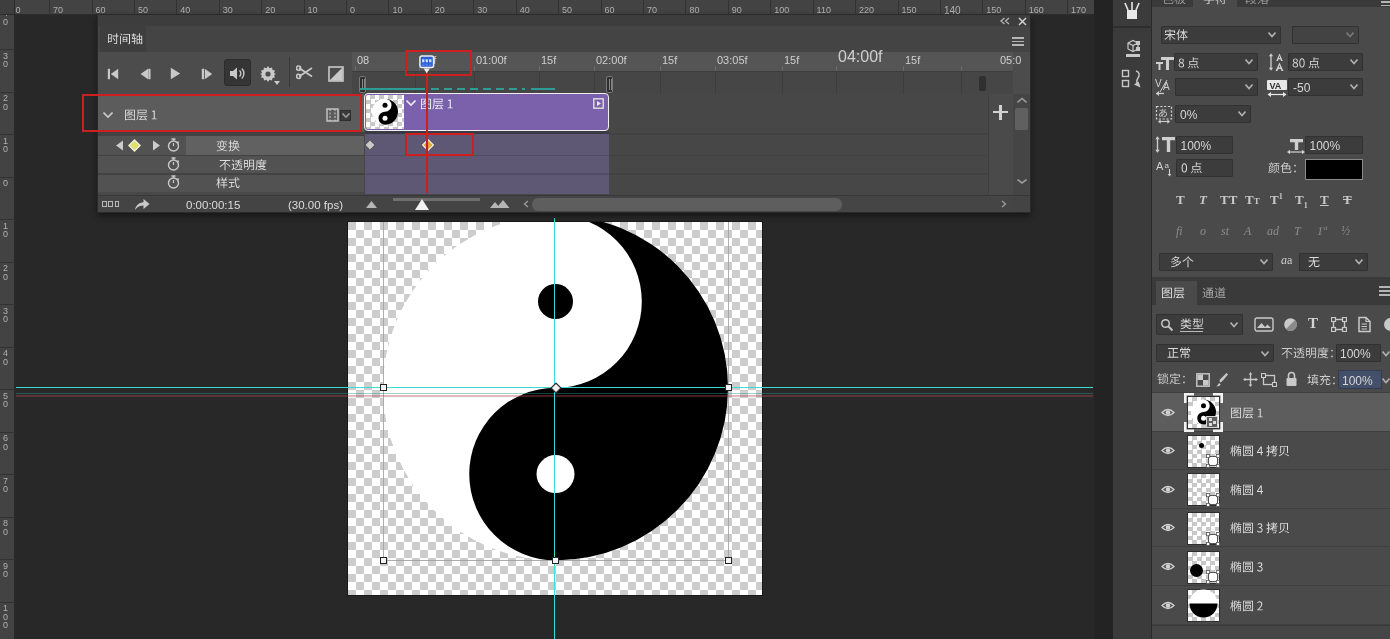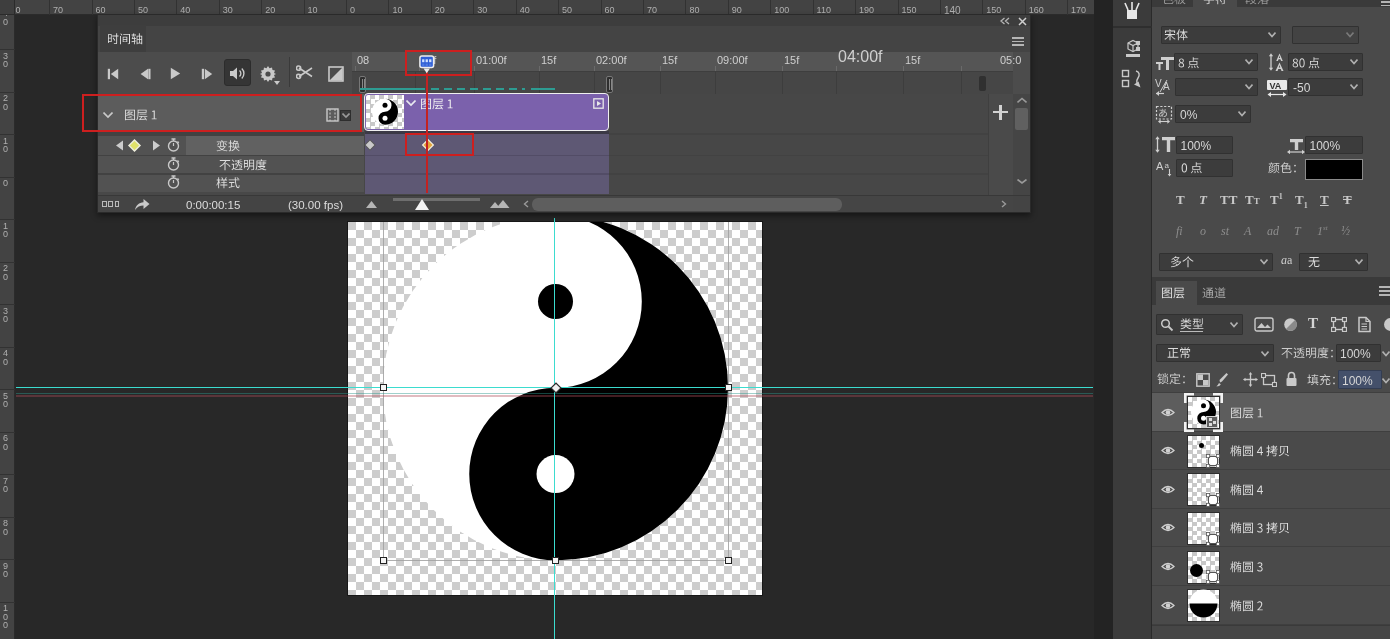--- a/index.html
+++ b/index.html
@@ -43,21 +43,21 @@
 <div class="abs" style="left:646.9px;top:4.5px;color:#b0b0b0;font-size:9px">70</div>
 <div class="abs" style="left:685.4px;top:0;width:1px;height:15px;background:#323232"></div>
 <div class="abs" style="left:689.4px;top:4.5px;color:#b0b0b0;font-size:9px">80</div>
 <div class="abs" style="left:727.8px;top:0;width:1px;height:15px;background:#323232"></div>
 <div class="abs" style="left:731.8px;top:4.5px;color:#b0b0b0;font-size:9px">90</div>
 <div class="abs" style="left:770.2px;top:0;width:1px;height:15px;background:#323232"></div>
 <div class="abs" style="left:774.2px;top:4.5px;color:#b0b0b0;font-size:9px">100</div>
 <div class="abs" style="left:812.6px;top:0;width:1px;height:15px;background:#323232"></div>
 <div class="abs" style="left:816.6px;top:4.5px;color:#b0b0b0;font-size:9px">110</div>
 <div class="abs" style="left:855.0px;top:0;width:1px;height:15px;background:#323232"></div>
-<div class="abs" style="left:859.0px;top:4.5px;color:#b0b0b0;font-size:9px">190</div>
+<div class="abs" style="left:859.0px;top:4.5px;color:#b0b0b0;font-size:9px">220</div>
 <div class="abs" style="left:897.5px;top:0;width:1px;height:15px;background:#323232"></div>
 <div class="abs" style="left:901.5px;top:4.5px;color:#b0b0b0;font-size:9px">150</div>
 <div class="abs" style="left:939.9px;top:0;width:1px;height:15px;background:#323232"></div>
 <div class="abs" style="left:943.9px;top:4.5px;color:#b0b0b0;font-size:10px">140</div>
 <div class="abs" style="left:982.3px;top:0;width:1px;height:15px;background:#323232"></div>
 <div class="abs" style="left:986.3px;top:4.5px;color:#b0b0b0;font-size:9px">150</div>
 <div class="abs" style="left:1024.7px;top:0;width:1px;height:15px;background:#323232"></div>
 <div class="abs" style="left:1028.7px;top:4.5px;color:#b0b0b0;font-size:9px">160</div>
 <div class="abs" style="left:1067.1px;top:0;width:1px;height:15px;background:#323232"></div>
 <div class="abs" style="left:1071.1px;top:4.5px;color:#b0b0b0;font-size:9px">170</div>
@@ -573,21 +573,21 @@
 <div class="abs" style="left:421px;top:54px;color:#cfcfcf;font-size:11px;font-family:'Liberation Sans'">15f</div>
 <div class="abs" style="left:419px;top:66px;width:1px;height:5px;background:#6a6a6a"></div>
 <div class="abs" style="left:476px;top:54px;color:#cfcfcf;font-size:11px;font-family:'Liberation Sans'">01:00f</div>
 <div class="abs" style="left:474px;top:66px;width:1px;height:5px;background:#6a6a6a"></div>
 <div class="abs" style="left:541px;top:54px;color:#cfcfcf;font-size:11px;font-family:'Liberation Sans'">15f</div>
 <div class="abs" style="left:539px;top:66px;width:1px;height:5px;background:#6a6a6a"></div>
 <div class="abs" style="left:596px;top:54px;color:#cfcfcf;font-size:11px;font-family:'Liberation Sans'">02:00f</div>
 <div class="abs" style="left:594px;top:66px;width:1px;height:5px;background:#6a6a6a"></div>
 <div class="abs" style="left:662px;top:54px;color:#cfcfcf;font-size:11px;font-family:'Liberation Sans'">15f</div>
 <div class="abs" style="left:660px;top:66px;width:1px;height:5px;background:#6a6a6a"></div>
-<div class="abs" style="left:717px;top:54px;color:#cfcfcf;font-size:11px;font-family:'Liberation Sans'">09:00f</div>
+<div class="abs" style="left:717px;top:54px;color:#cfcfcf;font-size:11px;font-family:'Liberation Sans'">03:05f</div>
 <div class="abs" style="left:715px;top:66px;width:1px;height:5px;background:#6a6a6a"></div>
 <div class="abs" style="left:784px;top:54px;color:#cfcfcf;font-size:11px;font-family:'Liberation Sans'">15f</div>
 <div class="abs" style="left:782px;top:66px;width:1px;height:5px;background:#6a6a6a"></div>
 <div class="abs" style="left:838px;top:48px;color:#cfcfcf;font-size:16px;font-family:'Liberation Sans'">04:00f</div>
 <div class="abs" style="left:836px;top:66px;width:1px;height:5px;background:#6a6a6a"></div>
 <div class="abs" style="left:905px;top:54px;color:#cfcfcf;font-size:11px;font-family:'Liberation Sans'">15f</div>
 <div class="abs" style="left:903px;top:66px;width:1px;height:5px;background:#6a6a6a"></div>
 <div class="abs" style="left:1000px;top:54px;color:#cfcfcf;font-size:11px;font-family:'Liberation Sans'">05:0</div>
 <div class="abs" style="left:961px;top:66px;width:1px;height:5px;background:#6a6a6a"></div>
 <div class="abs" style="left:352px;top:71px;width:661px;height:1px;background:#3e3e3e"></div>

